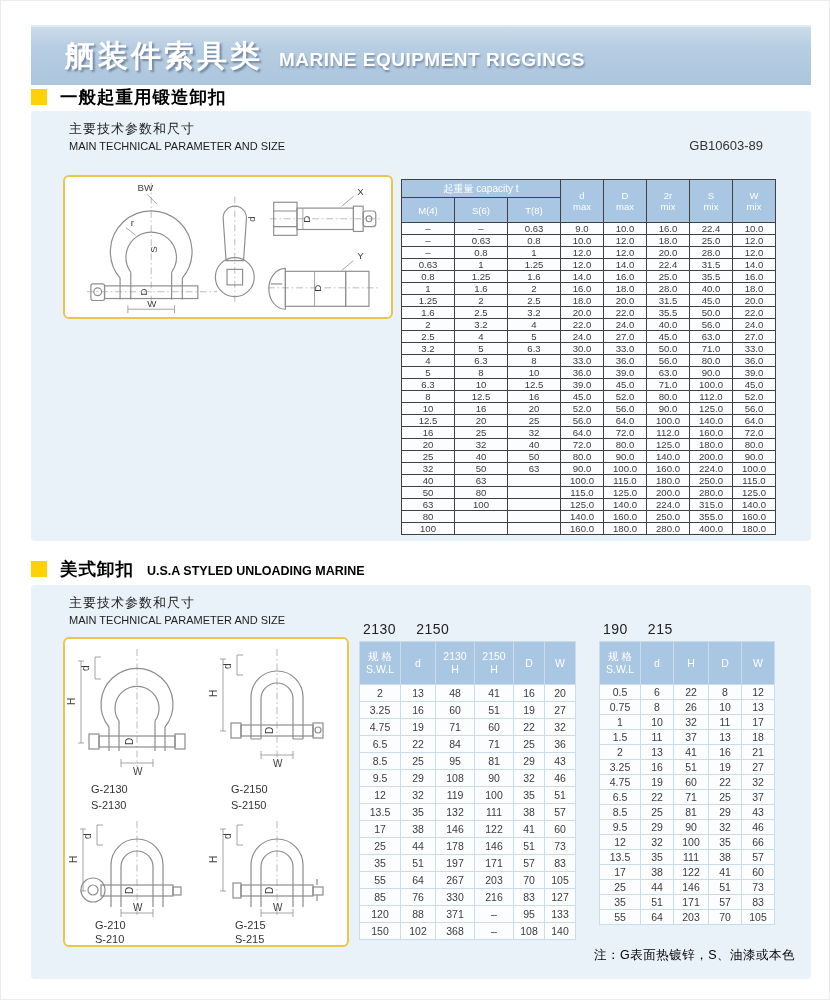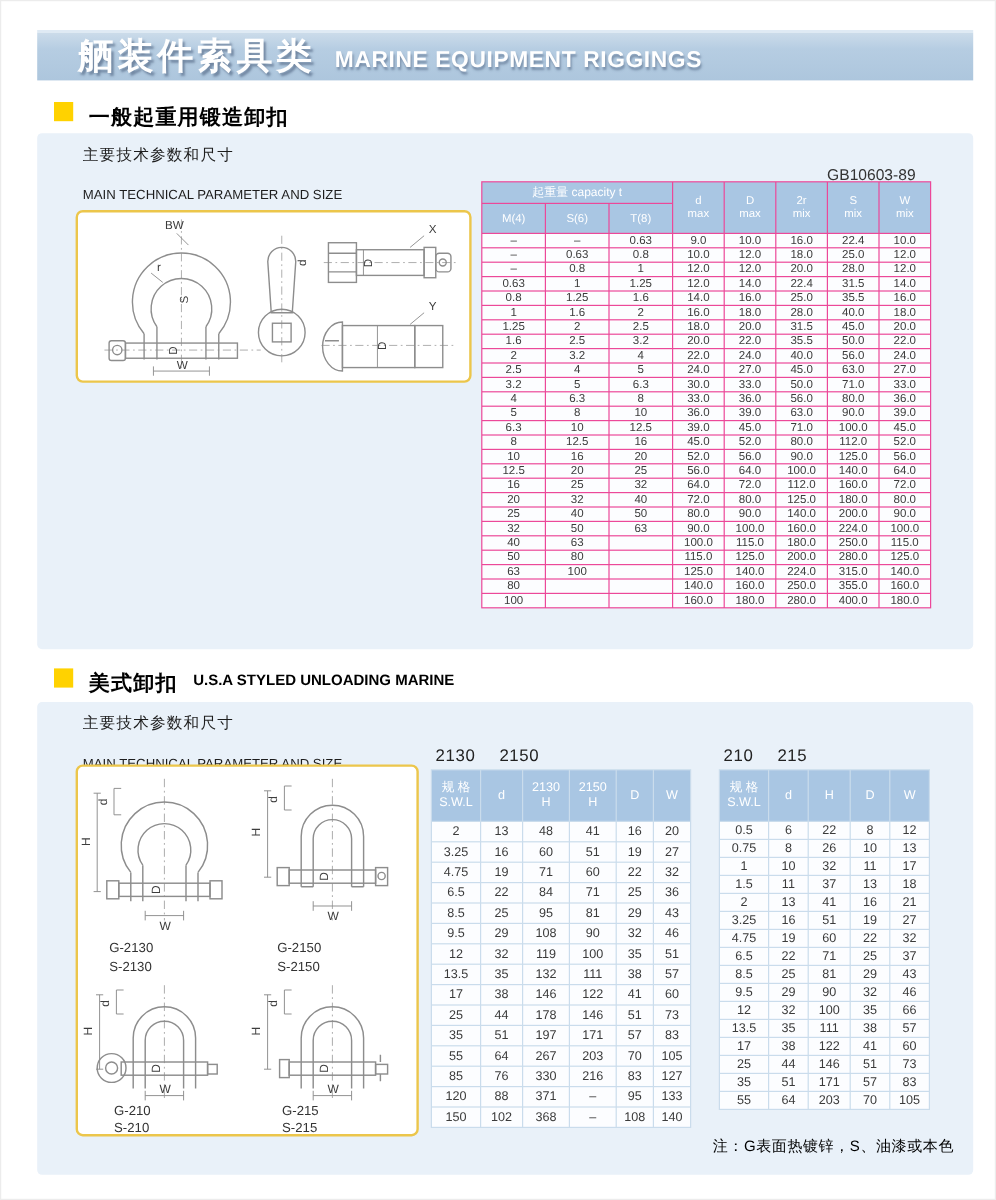--- a/index.html
+++ b/index.html
@@ -1,62 +1,62 @@
 <!DOCTYPE html>
 <html><head>
 <meta charset="utf-8">
 <style>
   * { box-sizing: border-box; margin: 0; padding: 0; }
   body { background:#ffffff; font-family:"Liberation Sans", sans-serif; }
   .page { position:relative; width:830px; height:1000px; background:#fff;
           border:1px solid #ececec; overflow:hidden; }
 
   
-  .banner { position:absolute; left:30px; top:24px; width:780px; height:42px;
+  .banner { position:absolute; left:30px; top:24px; width:780px; height:60px;
             background:linear-gradient(180deg,#ccdcea 0%,#b6cde2 35%,#adc6dd 100%);
             border-top:2px solid #dfeaf4; }
   .banner-inner { height:100%; display:flex; align-items:center; padding-left:34px; gap:16px; }
   .banner-zh { font-size:30px; font-weight:bold; color:#ffffff; letter-spacing:3px;
                text-shadow:2px 2px 2px rgba(70,90,120,.6); }
   .banner-en { font-size:19px; font-weight:bold; color:#ffffff; margin-top:8px;
                text-shadow:1px 2px 2px rgba(70,90,120,.55); letter-spacing:.5px; }
 
   
-  .sec-head { position:absolute; left:44px; display:flex; align-items:flex-start; gap:13px; }
+  .sec-head { position:absolute; left:30px; display:flex; align-items:center; gap:13px; }
   #sec1-head { top:84px; } #sec2-head { top:556px; }
   .bullet { width:16px; height:16px; background:#ffd200; flex:0 0 auto; }
   .sec-zh { font-size:17.5px; font-weight:bold; color:#000; letter-spacing:1px; }
   .sec-en { font-size:12.5px; font-weight:bold; color:#000; margin-top:3px; }
 
   
   .panel { position:absolute; left:30px; width:780px; background:#e9f1f9; border-radius:4px; }
   #panel1 { top:110px; height:430px; }
   #panel2 { top:584px; height:394px; }
   .param { position:absolute; left:38px; top:9px; color:#1d1d1d; }
   .param-zh { font-size:13px; letter-spacing:1px; }
-  .param-en { font-size:11px; margin-top:19px; }
+  .param-en { font-size:11px; margin-top:2px; }
   .gb { position:absolute; right:48px; top:27px; font-size:13px; color:#333; }
 
   
   .diagram-box { position:absolute; background:#fff; border:2px solid #ecc64b; border-radius:6px; }
   #diag1 { left:32px; top:64px; width:330px; height:144px; }
   #diag2 { left:32px; top:52px; width:286px; height:310px; }
   .diagram-box svg { display:block; width:100%; height:100%; }
   .ln { stroke:#8d8d8d; stroke-width:1.2; fill:none; }
   .cl { stroke:#a9a9a9; stroke-width:.8; fill:none; stroke-dasharray:7 3 1.5 3; }
   .dim { stroke:#8d8d8d; stroke-width:.8; fill:none; }
   .lbl { font-size:10px; fill:#3d3d3d; }
   .mdl { font-size:11px; fill:#333; }
 
   
   table { border-collapse:separate; border-spacing:1px; table-layout:fixed; position:absolute; }
   th { background:#a9c6e3; color:#ffffff; font-weight:normal; text-align:center; vertical-align:middle; }
   td { background:#fcfdff; color:#3b3b3b; text-align:center; vertical-align:middle; overflow:hidden; }
 
-  #table1 { left:370px; top:40px; width:375px; background:#ec4899; }
+  #table1 { left:370px; top:68px; width:375px; background:#404040; }
   #table1 th { font-size:9.5px; line-height:11px; }
   #table1 .grp { height:17px; font-size:10px; }
   #table1 thead tr:nth-child(2) th { height:24px; }
   #table1 td { height:11px; font-size:9.6px; line-height:11px; padding:0; }
 
   .tbl-title { position:absolute; top:36px; font-size:14px; color:#222;
                display:flex; gap:20px; letter-spacing:.5px; }
   #titleA { left:332px; } #titleB { left:572px; }
 
   #tableA { left:328px; top:56px; width:217px; background:#cadcec; }
@@ -687,21 +687,21 @@
             <td>102</td>
             <td>368</td>
             <td>–</td>
             <td>108</td>
             <td>140</td>
           </tr>
         </tbody>
     </table>
 
     <div class="tbl-title" id="titleB">
-      <span>210</span>
+      <span>190</span>
       <span>215</span>
     </div>
     <table id="tableB">
       <colgroup>
         <col style="width:40px">
           <col style="width:32px">
           <col style="width:34px">
         <col style="width:32px">
           <col style="width:32px">
       </colgroup>

